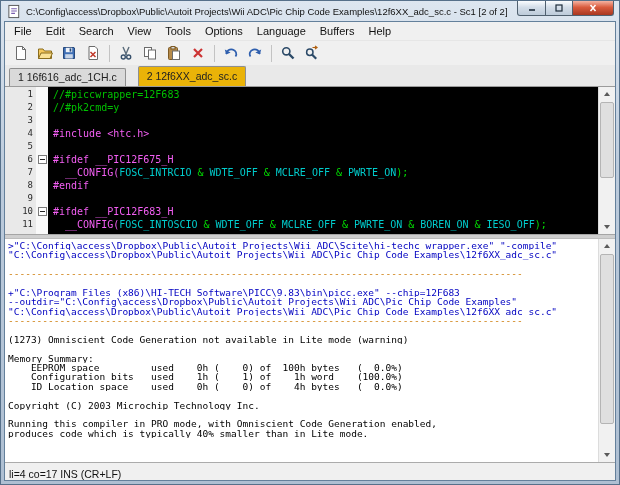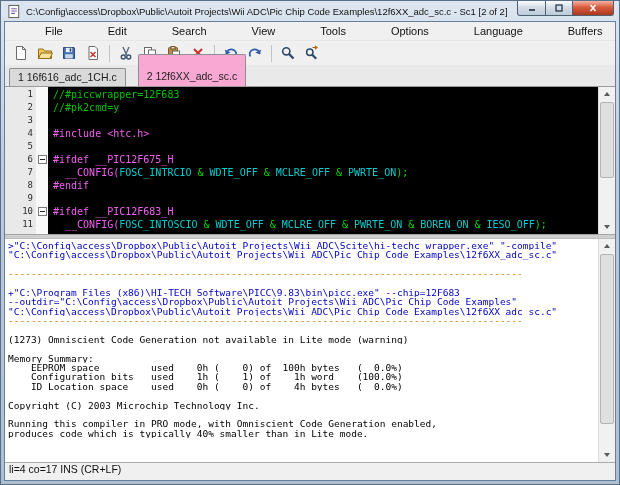--- a/index.html
+++ b/index.html
@@ -13,29 +13,29 @@
   .win-controls{display:flex;margin-left:4px;margin-right:2px;flex:none;}
   .wbtn{height:14px;border:1px solid #50606f;border-top:none;display:flex;align-items:center;justify-content:center;
         background:linear-gradient(#fbfdff,#d3dde8 45%,#bdcbda);}
   .wbtn.min{width:27px;border-radius:0 0 0 3px;}
   .wbtn.max{width:26px;border-left:none;border-right:none;}
   .wbtn.close{width:40px;border-radius:0 0 3px 0;background:linear-gradient(#f5b3a2,#d95b3e 45%,#a83720);}
   .wbtn svg{width:10px;height:8px;}
   
   .client{flex:1;display:flex;flex-direction:column;border:1px solid #64809b;background:#f0f0f0;min-height:0;}
   .menubar{height:18px;display:flex;align-items:center;font-size:11px;color:#111;padding-left:2px;}
-  .menu-item{padding:2px 7px;margin-left:31px;}
+  .menu-item{padding:2px 7px;}
   .toolbar{height:24px;display:flex;align-items:center;padding-left:4px;border-top:1px solid #e6e6e6;}
   .tool-btn{width:22px;height:22px;display:flex;align-items:center;justify-content:center;border:1px solid transparent;border-radius:2px;}
   .tool-btn svg{width:16px;height:16px;}
   .tool-sep{width:1px;height:17px;background:#c3c3c3;margin:0 4px;}
   .tabbar{height:21px;display:flex;align-items:flex-end;padding-left:4px;background:#e9e9e9;border-bottom:1px solid #9b9b9b;}
   .tab{font-size:10.5px;line-height:13px;padding:2px 8px 2px;background:#dadada;border:1px solid #8f8f8f;border-bottom:none;
        border-radius:2px 2px 0 0;margin-right:12px;color:#222;white-space:nowrap;}
-  .tab.active{background:#f9a8d4;padding-top:15px;padding-bottom:3px;text-align:center;}
+  .tab.active{background:#eab308;padding-top:3px;padding-bottom:3px;text-align:center;}
   
   .editor{position:relative;height:147px;flex:none;overflow:hidden;
           background:linear-gradient(90deg,#e9e9e9 0,#e9e9e9 31px,#f9f9f9 31px,#f9f9f9 43px,var(--editor-bg) 43px);
           font-family:"DejaVu Sans Mono",monospace;font-size:10px;}
   .editor-lines{position:absolute;top:1px;left:0;right:16px;bottom:0;}
   .eline{display:flex;height:13px;line-height:13px;}
   .ln{width:28px;flex:none;text-align:right;padding-right:3px;font-size:9px;color:#2b2b2b;}
   .fold{width:12px;flex:none;display:flex;align-items:center;justify-content:center;}
   .fold-marker{width:7px;height:7px;border:1px solid #7a7a7a;background:#fff;position:relative;display:block;}
   .fold-marker::after{content:"";position:absolute;left:1px;right:1px;top:2.5px;height:1px;background:#222;}
@@ -54,21 +54,21 @@
   .o-sep{color:var(--outsep);}
   .o-txt{color:var(--outtxt);}
   
   .vscroll{position:absolute;top:0;right:0;bottom:0;width:16px;background:#f1f1f1;border-left:1px solid #dcdcdc;display:flex;flex-direction:column;}
   .sb-btn{height:14px;flex:none;display:flex;align-items:center;justify-content:center;background:#f1f1f1;}
   .arr-up{width:0;height:0;border-left:3.5px solid transparent;border-right:3.5px solid transparent;border-bottom:4px solid #5a5a5a;}
   .arr-down{width:0;height:0;border-left:3.5px solid transparent;border-right:3.5px solid transparent;border-top:4px solid #5a5a5a;}
   .sb-track{flex:1;position:relative;}
   .sb-thumb{position:absolute;left:1px;right:1px;border:1px solid #b4b4b4;background:#dfdfdf;border-radius:2px;}
   
-  .statusbar{height:17px;flex:none;border-top:1px solid #ababab;background:#f0f0f0;display:flex;align-items:flex-start;
+  .statusbar{height:17px;flex:none;border-top:1px solid #ababab;background:#f0f0f0;display:flex;align-items:flex-end;
              padding-left:4px;font-size:10.5px;color:#111;}
 </style>
 </head>
 <body>
 
 <div class="window">
 
   <div class="titlebar">
     <span class="app-icon">
       <svg viewBox="0 0 16 16">

